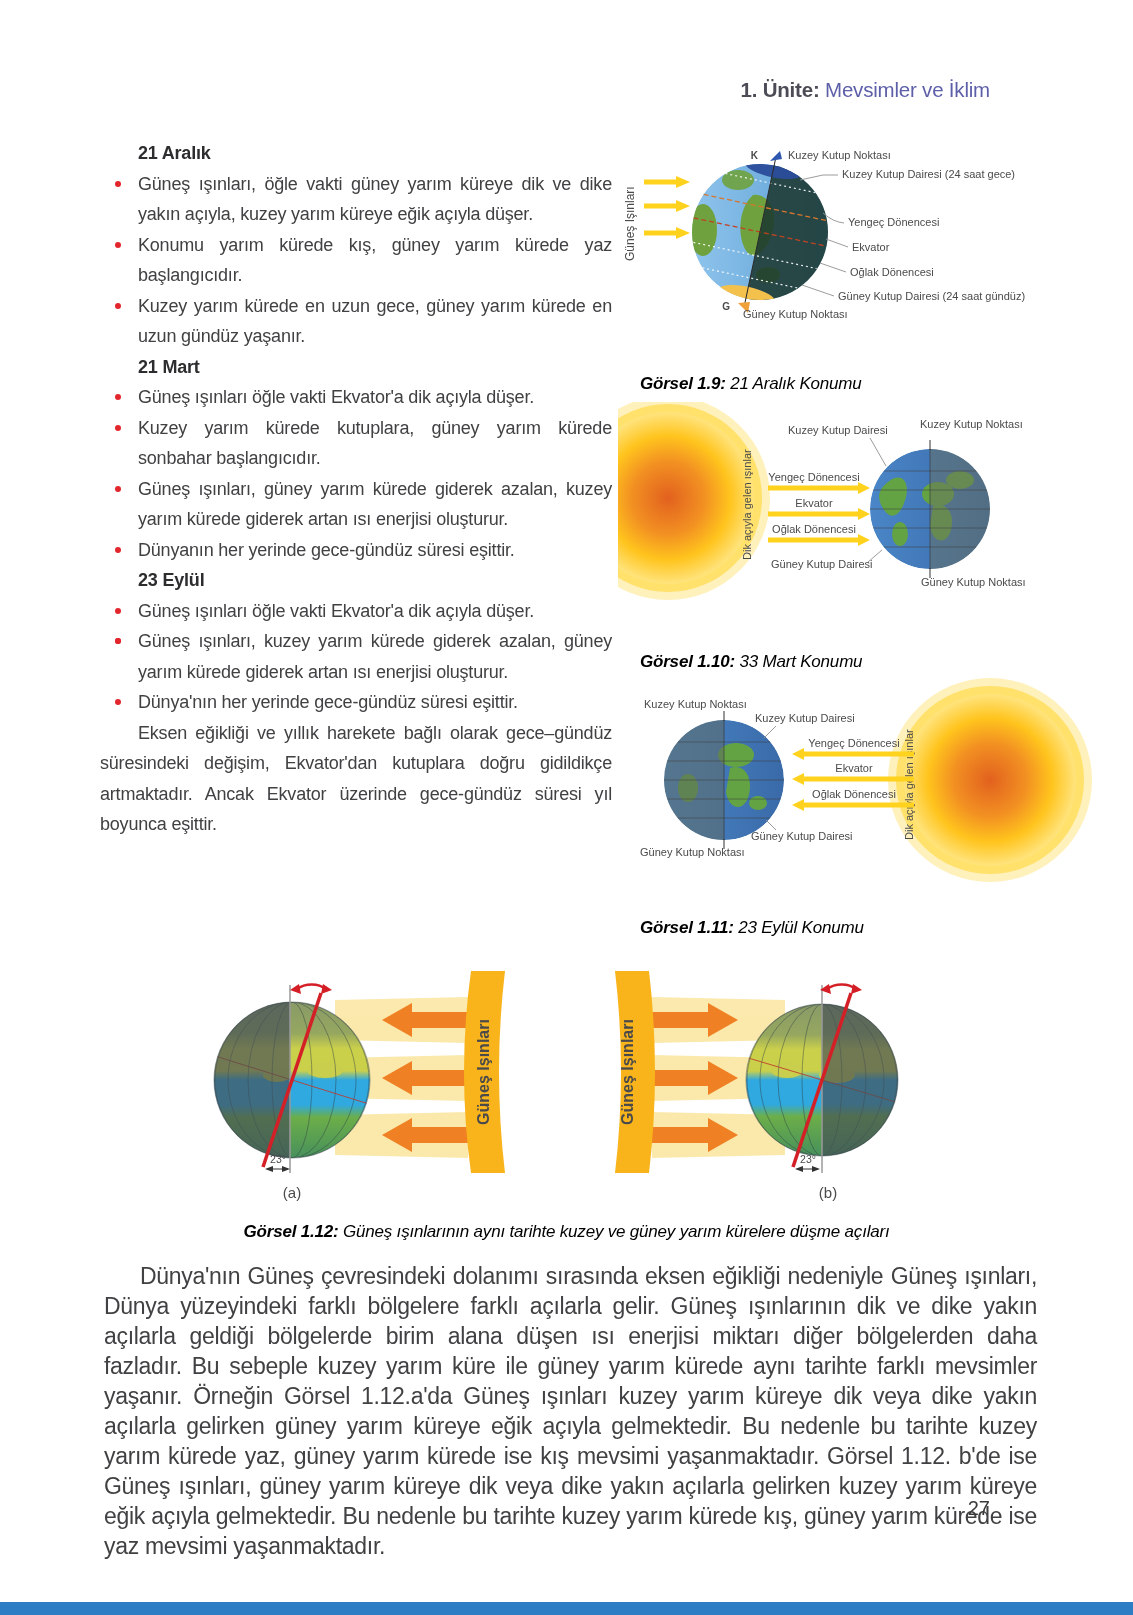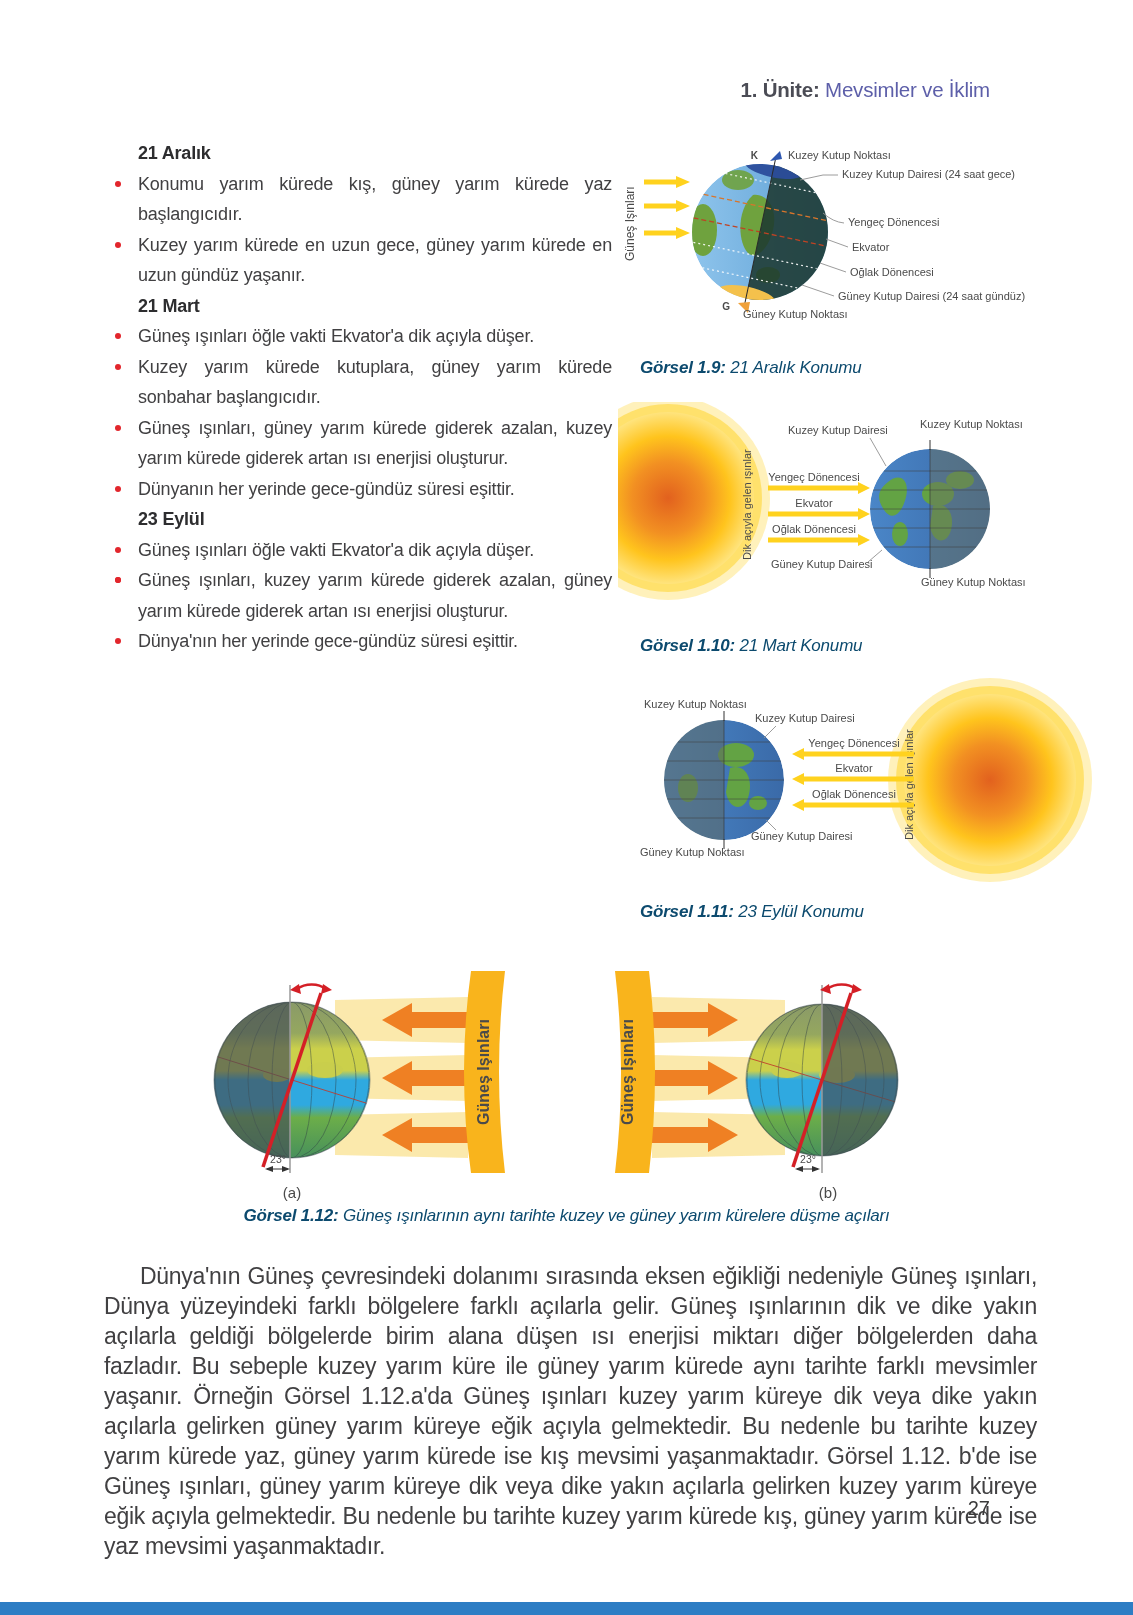--- a/index.html
+++ b/index.html
@@ -11,21 +11,21 @@
   .hdr .ttl{color:#5d5fa9;}
   
   .leftcol{position:absolute;left:100px;top:138px;width:512px;font-size:18px;
            line-height:30.5px;letter-spacing:-0.2px;text-align:justify;color:#414042;}
   .leftcol h3{margin:0;padding:0 0 0 38px;font-size:18px;line-height:30.5px;color:#2d2d2f;}
   .leftcol ul{margin:0;padding:0;list-style:none;}
   .leftcol li{position:relative;padding-left:38px;}
   .dot{position:absolute;left:15px;top:12px;width:6px;height:6px;border-radius:50%;background:#e2262c;}
   .closing{margin:0;text-indent:38px;}
   
-  .cap{position:absolute;font-size:17px;font-style:italic;color:#0c4a6e;letter-spacing:-0.2px;}
+  .cap{position:absolute;font-size:17px;font-style:italic;color:#000000;letter-spacing:-0.2px;margin-top:16px;}
   .cap .cl{font-weight:bold;}
   .cap12{left:100px;top:1206px;width:933px;text-align:center;}
   
   .fig{position:absolute;}
   .fig text{font-family:"Liberation Sans",sans-serif;fill:#4a4a4a;}
   
   .botpar{position:absolute;left:104px;top:1238px;width:933px;font-size:23px;line-height:30px;
           letter-spacing:-0.3px;text-align:justify;text-indent:36px;color:#414042;}
   .pagenum{position:absolute;right:143px;top:1497px;font-size:20px;color:#3a3a3a;}
   .footbar{position:absolute;left:0;bottom:0;width:100%;height:13px;background:#2d7dc4;}
@@ -36,37 +36,39 @@
 <div class="page">
 
   <div class="hdr">
     <span class="unit">1. Ünite:</span>
     <span class="ttl">Mevsimler ve İklim</span>
   </div>
 
   <div class="leftcol">
     <h3>21 Aralık</h3>
     <ul>
+      <li><span class="dot"></span><span>Güneş ışınları, öğle vakti güney yarım küreye dik ve dike yakın açıyla, kuzey yarım küreye eğik açıyla düşer.</span></li>
       <li><span class="dot"></span><span>Konumu yarım kürede kış, güney yarım kürede yaz başlangıcıdır.</span></li>
       <li><span class="dot"></span><span>Kuzey yarım kürede en uzun gece, güney yarım kürede en uzun gündüz yaşanır.</span></li>
     </ul>
     <h3>21 Mart</h3>
     <ul>
       <li><span class="dot"></span><span>Güneş ışınları öğle vakti Ekvator'a dik açıyla düşer.</span></li>
       <li><span class="dot"></span><span>Kuzey yarım kürede kutuplara, güney yarım kürede sonbahar başlangıcıdır.</span></li>
       <li><span class="dot"></span><span>Güneş ışınları, güney yarım kürede giderek azalan, kuzey yarım kürede giderek artan ısı enerjisi oluşturur.</span></li>
       <li><span class="dot"></span><span>Dünyanın her yerinde gece-gündüz süresi eşittir.</span></li>
     </ul>
     <h3>23 Eylül</h3>
     <ul>
       <li><span class="dot"></span><span>Güneş ışınları öğle vakti Ekvator'a dik açıyla düşer.</span></li>
       <li><span class="dot"></span></li>
       <li><span class="dot"></span><span>Güneş ışınları, kuzey yarım kürede giderek azalan, güney yarım kürede giderek artan ısı enerjisi oluşturur.</span></li>
       <li><span class="dot"></span><span>Dünya'nın her yerinde gece-gündüz süresi eşittir.</span></li>
     </ul>
+    <p class="closing">Eksen eğikliği ve yıllık harekete bağlı olarak gece–gündüz süresindeki değişim, Ekvator'dan kutuplara doğru gidildikçe artmaktadır. Ancak Ekvator üzerinde gece-gündüz süresi yıl boyunca eşittir.</p>
   </div>
 
   <svg class="fig" style="left:618px;top:135px;" width="515" height="205" viewBox="0 0 515 205">
     <defs>
       <clipPath id="g9c">
           <circle cx="142" cy="97" r="68"></circle>
         </clipPath>
       <linearGradient id="oc9" x1="0" y1="0" x2="1" y2="0">
         <stop offset="0" stop-color="#8ec4ec"></stop>
           <stop offset="1" stop-color="#5d9fd3"></stop>
@@ -181,21 +183,21 @@
     <line x1="312" y1="166" x2="312" y2="176" stroke="#333333" stroke-width="1"></line>
     <line x1="268" y1="64" x2="252" y2="36" stroke="#919191" stroke-width="0.9"></line>
     <line x1="264" y1="148" x2="250" y2="160" stroke="#919191" stroke-width="0.9"></line>
     <text x="170" y="32" font-size="11">Kuzey Kutup Dairesi</text>
     <text x="302" y="26" font-size="11">Kuzey Kutup Noktası</text>
     <text x="153" y="166" font-size="11">Güney Kutup Dairesi</text>
     <text x="303" y="184" font-size="11">Güney Kutup Noktası</text>
   </svg>
   <div class="cap" style="left:640px;top:636px;">
     <span class="cl">Görsel 1.10:</span>
-    <span>21 Mart Konumu</span>
+    <span>33 Mart Konumu</span>
   </div>
 
   <svg class="fig" style="left:618px;top:668px;" width="515" height="225" viewBox="0 0 515 225">
     <defs>
       <clipPath id="g11c">
           <circle cx="106" cy="112" r="60"></circle>
         </clipPath>
     </defs>
     <g>
       <circle cx="372" cy="112" r="102" fill="#ffd21e" opacity="0.3"></circle>

